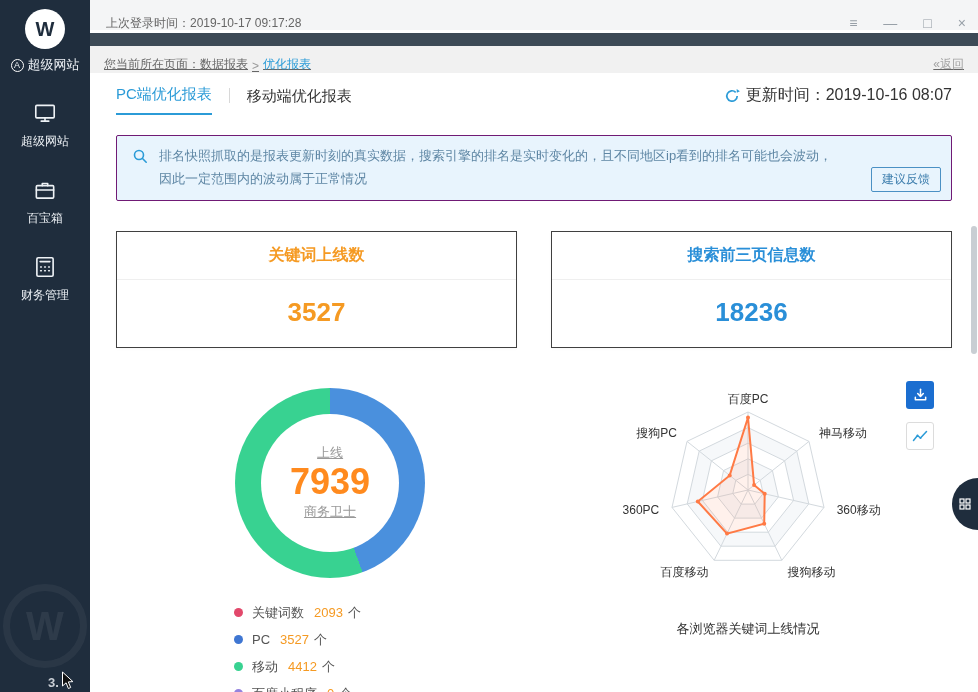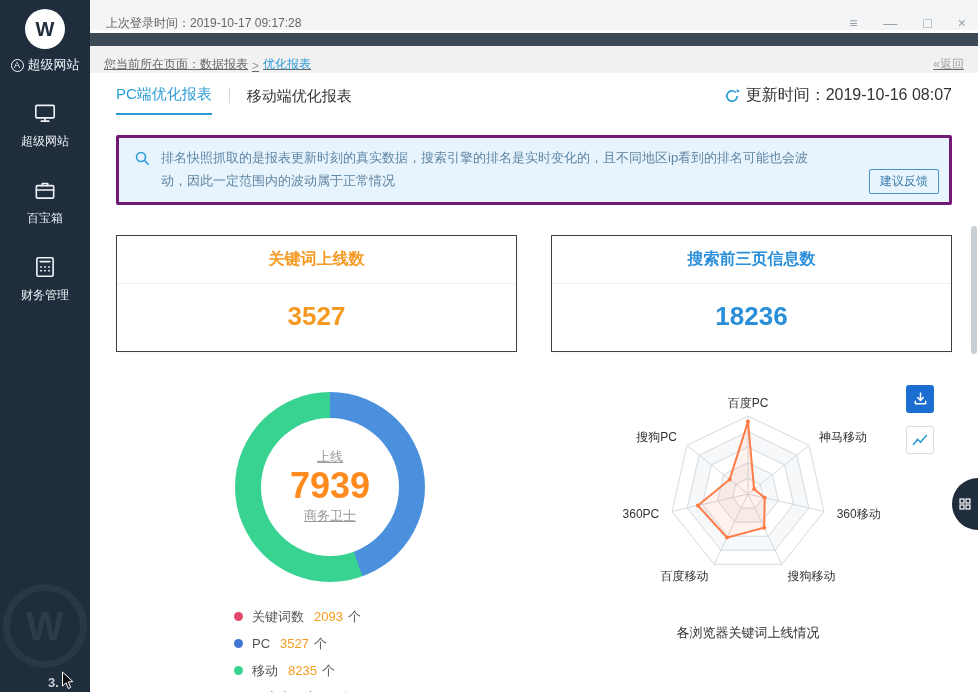--- a/index.html
+++ b/index.html
@@ -48,21 +48,21 @@
   
   .content { padding: 12px 26px 0; position: relative; }
   .tabs-row { display: flex; align-items: flex-start; height: 34px; }
   .tabs { display: flex; align-items: flex-end; }
   .tab { font-size: 15px; color: #333; padding-bottom: 9px; cursor: pointer; }
   .tab.active { color: #2b9bd7; border-bottom: 2px solid #2b9bd7; }
   .tab-divider { width: 1px; height: 15px; background: #d8d8d8; margin: 0 17px 12px; }
   .update { margin-left: auto; display: flex; align-items: center; gap: 6px;
     font-size: 16px; color: #333; padding-bottom: 7px; }
   .notice { margin-top: 16px; position: relative; background: #e8f4fd;
-    border: 3px solid #701a75; border-radius: 2px; padding: 9px 118px 9px 42px;
+    border: 1px solid #701a75; border-radius: 2px; padding: 9px 118px 9px 42px;
     font-size: 13px; color: #5e86a4; line-height: 1.75; }
   .notice-search { position: absolute; left: 15px; top: 12px; }
   .feedback-btn { position: absolute; right: 10px; bottom: 8px; font-size: 12px;
     color: #3f7fae; border: 1px solid #4a90c4; background: transparent; padding: 3px 10px;
     border-radius: 2px; cursor: pointer; font-family: inherit; }
   .cards { display: flex; gap: 34px; margin-top: 30px; }
   .card { flex: 1; border: 1px solid #404040; background: #fff;
     box-shadow: 0 1px 3px rgba(0,0,0,0.03); }
   .card-title { text-align: center; font-size: 16px; font-weight: bold; padding: 13px 0;
     border-bottom: 1px solid #efefef; }
@@ -226,21 +226,21 @@
             </li>
             <li>
               <span class="dot" style="background:#3f76d2"></span>
               <span class="legend-label">PC</span>
               <span class="legend-val" style="color:#f59a23">3527</span>
               <span class="legend-unit">个</span>
             </li>
             <li>
               <span class="dot" style="background:#38d291"></span>
               <span class="legend-label">移动</span>
-              <span class="legend-val" style="color:#f59a23">8235</span>
+              <span class="legend-val" style="color:#f59a23">4412</span>
               <span class="legend-unit">个</span>
             </li>
             <li>
               <span class="dot" style="background:#9583de"></span>
               <span class="legend-label">百度小程序</span>
               <span class="legend-val" style="color:#f59a23">0</span>
               <span class="legend-unit">个</span>
             </li>
           </ul>
       </div>

